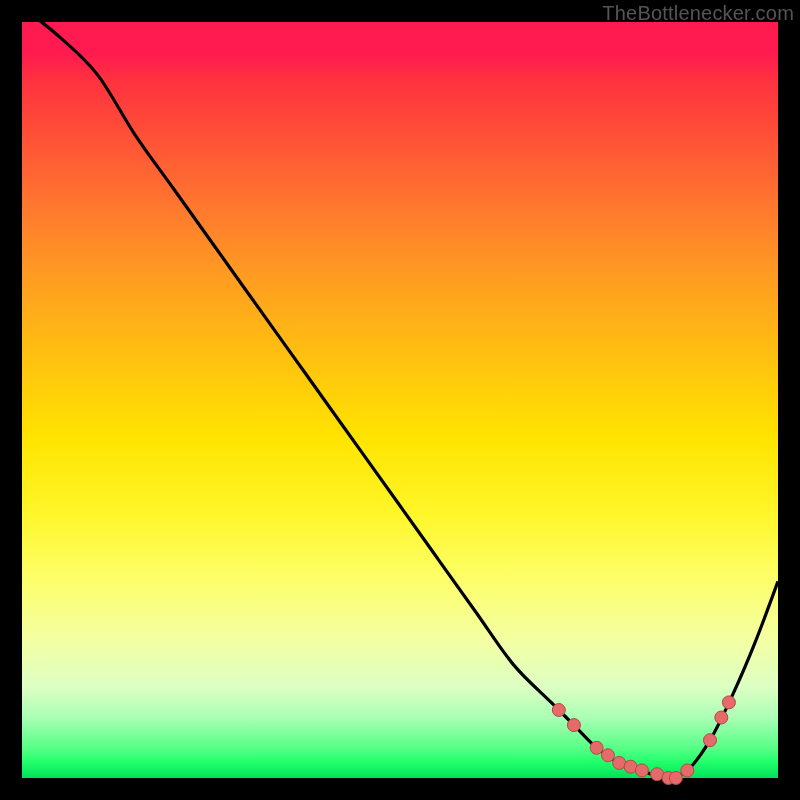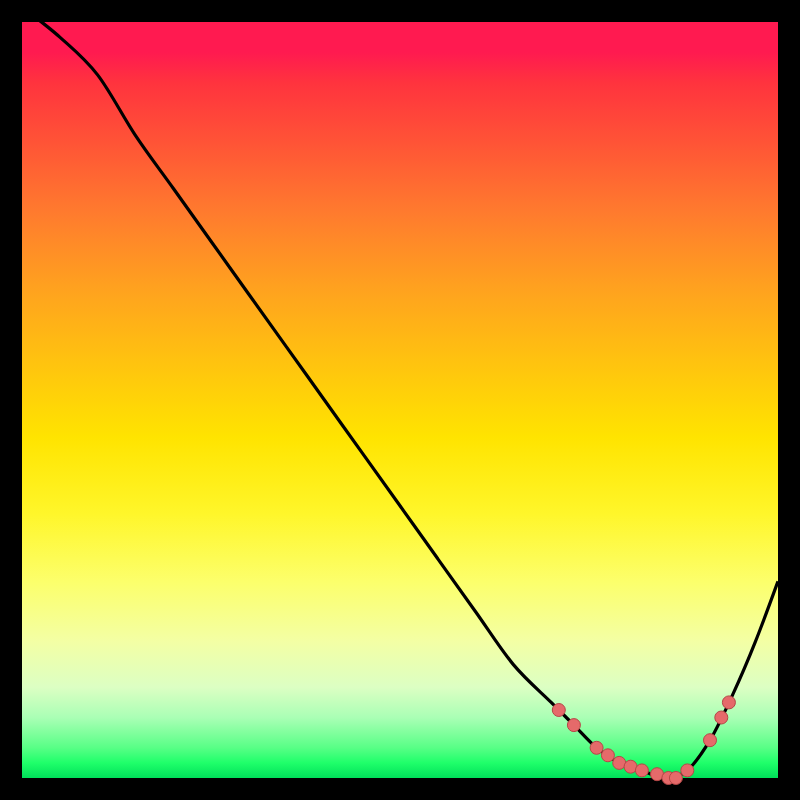--- a/index.html
+++ b/index.html
@@ -79,13 +79,14 @@
           <circle cx="635.0" cy="752.2" r="6.5" fill="#e56a6a" stroke="#b54747" stroke-width="1"></circle>
           <circle cx="646.4" cy="756.0" r="6.5" fill="#e56a6a" stroke="#b54747" stroke-width="1"></circle>
           <circle cx="653.9" cy="756.0" r="6.5" fill="#e56a6a" stroke="#b54747" stroke-width="1"></circle>
           <circle cx="665.3" cy="748.4" r="6.5" fill="#e56a6a" stroke="#b54747" stroke-width="1"></circle>
           <circle cx="688.0" cy="718.2" r="6.5" fill="#e56a6a" stroke="#b54747" stroke-width="1"></circle>
           <circle cx="699.3" cy="695.5" r="6.5" fill="#e56a6a" stroke="#b54747" stroke-width="1"></circle>
           <circle cx="706.9" cy="680.4" r="6.5" fill="#e56a6a" stroke="#b54747" stroke-width="1"></circle>
         </g>
     </svg>
   </div>
+  <div class="attrib">TheBottlenecker.com</div>
 </div>
 
 </body></html>

